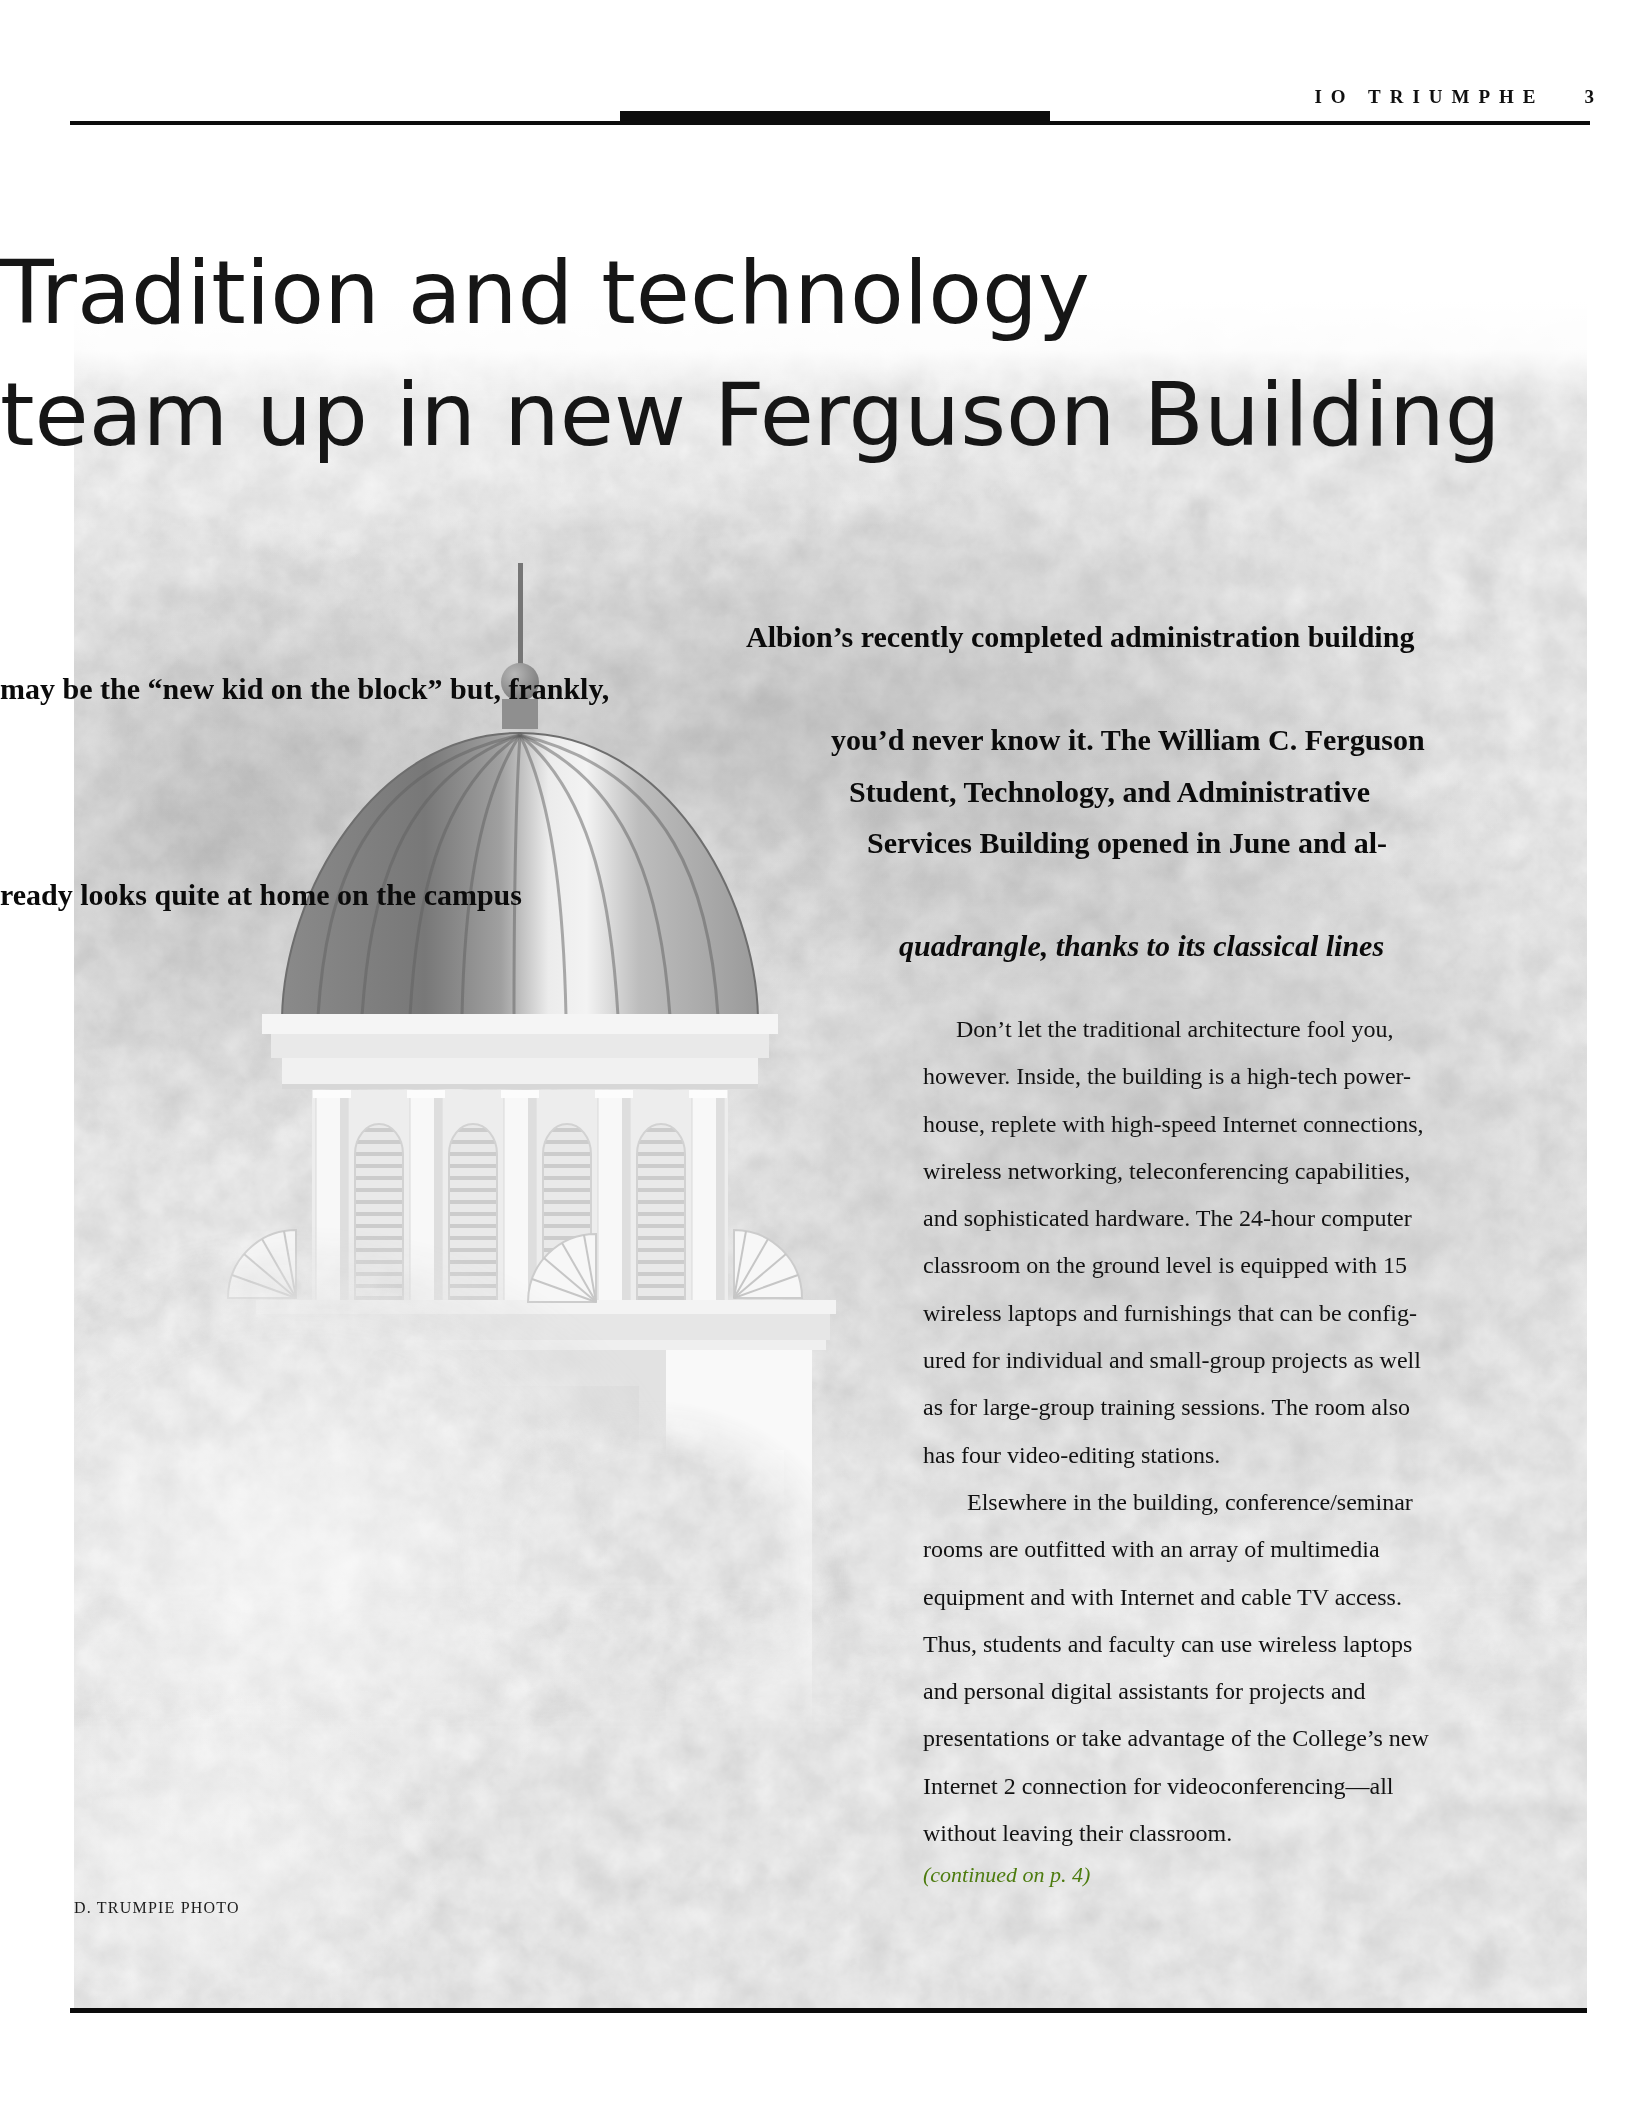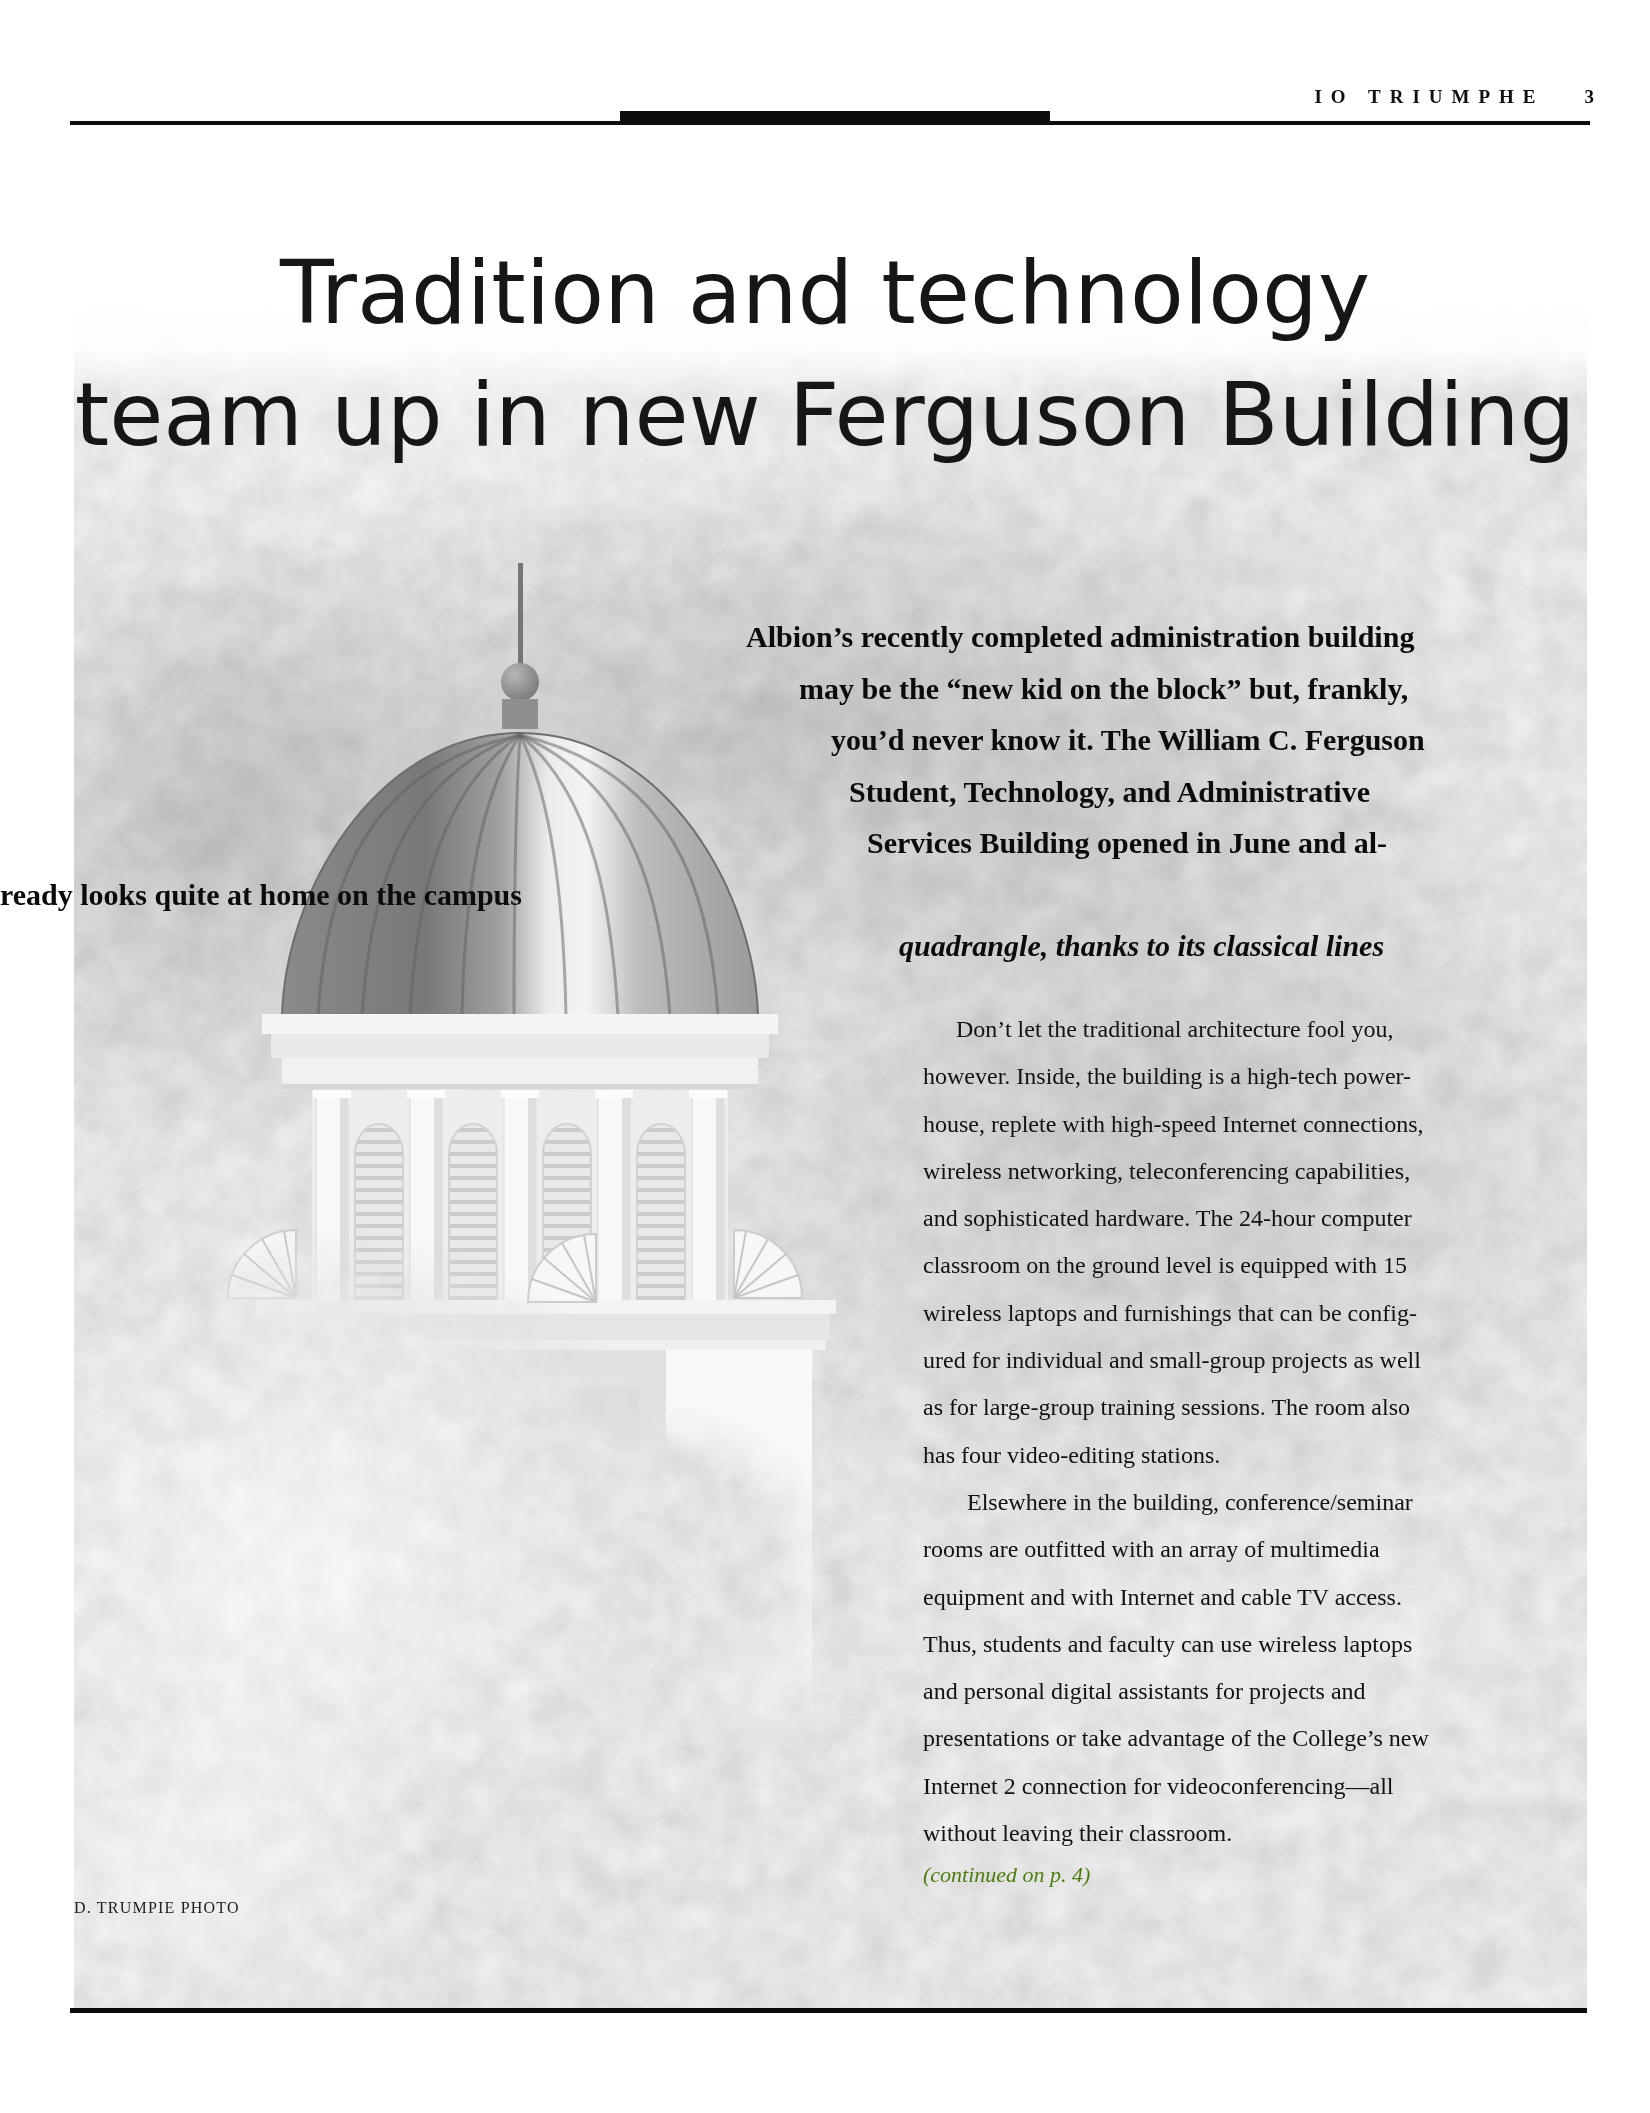--- a/index.html
+++ b/index.html
@@ -7,35 +7,35 @@
         font-family:"Liberation Serif","DejaVu Serif",serif;color:#111;}
 
   
   .running-head{position:absolute;top:86px;right:56px;font-weight:bold;font-size:19px;
                 letter-spacing:9px;color:#101010;white-space:nowrap;}
   .running-head .pagenum{letter-spacing:0;margin-left:40px;}
   .rule-thin{position:absolute;left:70px;top:121px;width:1520px;height:4px;background:#0d0d0d;}
   .rule-thick{position:absolute;left:620px;top:111px;width:430px;height:13px;background:#0d0d0d;}
 
   
-  .headline{position:absolute;left:0;top:232px;width:1650px;margin:0;text-align:center;
+  .headline{position:absolute;left:0;top:232px;width:1650px;margin:0;text-align:left;
             font-family:"DejaVu Sans","Liberation Sans",sans-serif;font-weight:400;
             font-size:88px;line-height:122px;color:#161616;letter-spacing:0;}
 
   
   .photo{position:absolute;left:74px;top:300px;width:1513px;height:1710px;}
   .photo svg{display:block;}
   .photo-rule{position:absolute;left:70px;top:2008px;width:1517px;height:5px;background:#0a0a0a;}
   .credit{position:absolute;left:74px;top:1899px;font-size:16px;letter-spacing:1.2px;color:#1c1c1c;}
 
   
   .lede{position:absolute;left:0;top:611px;font-weight:bold;font-size:30px;line-height:51.5px;
         color:#0b0b0b;white-space:nowrap;}
   .lede .lede-line:nth-of-type(1){margin-left:746px;}
-  .lede .lede-line:nth-of-type(2){margin-left:799px;}
+  .lede .lede-line:nth-of-type(2){}
   .lede .lede-line:nth-of-type(3){margin-left:831px;}
   .lede .lede-line:nth-of-type(4){margin-left:849px;}
   .lede .lede-line:nth-of-type(5){margin-left:867px;}
   .lede .lede-line:nth-of-type(6){}
   .lede .lede-line:nth-of-type(7){margin-left:899px;font-style:italic;}
   .lede .lede-line:nth-of-type(8){margin-left:911px;}
 
   
   .bodytext{position:absolute;left:923px;top:1006px;font-size:24px;line-height:47.3px;
             color:#121212;white-space:nowrap;}

